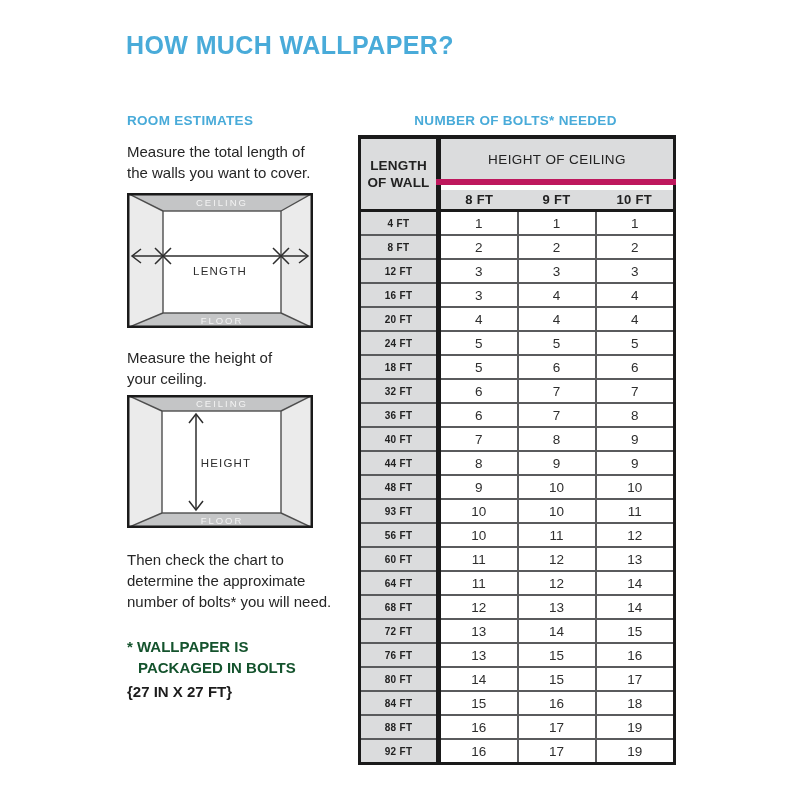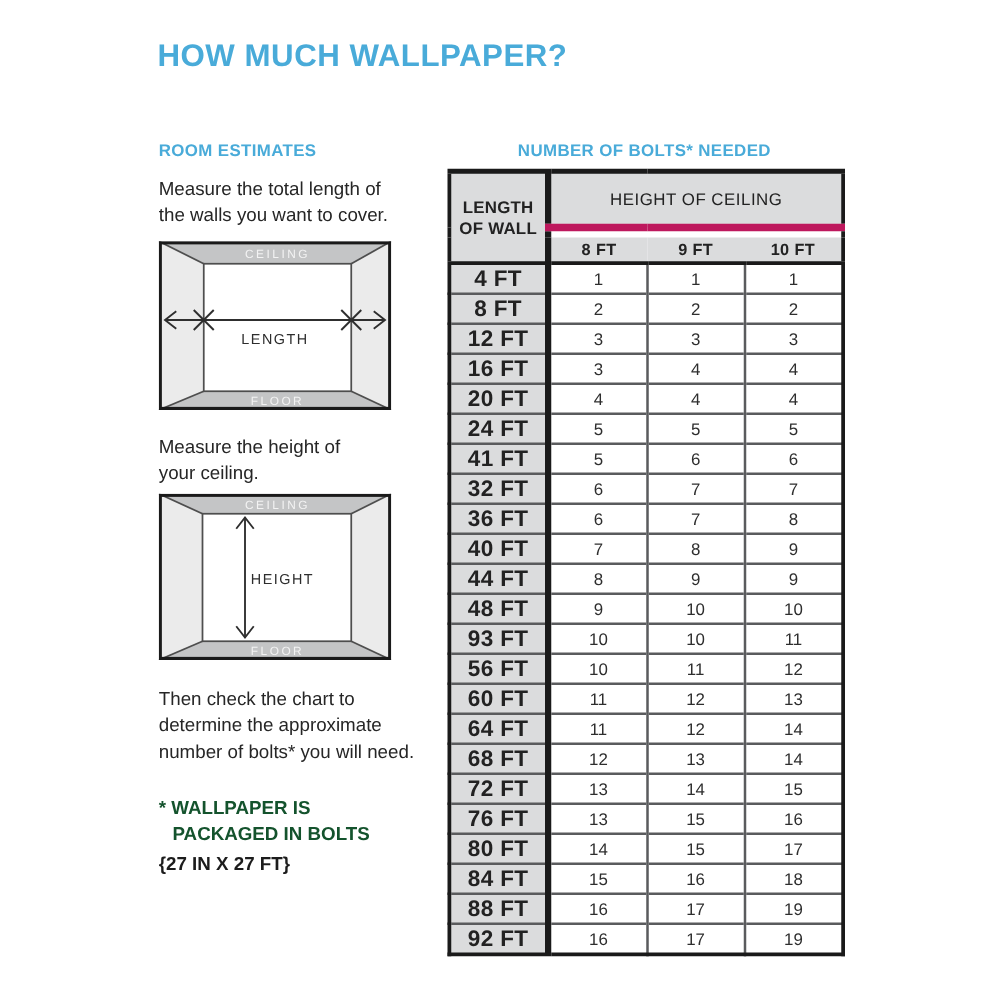--- a/index.html
+++ b/index.html
@@ -68,21 +68,21 @@
     text-align:center; vertical-align:middle; color:#222;
   }
   .spacer-row td { height:5px; background:#ffffff; }
   .col-header {
     background:#DBDCDD; border-bottom:3px solid #1a1a1a; height:19px;
     font-size:13px; font-weight:bold; letter-spacing:0.3px;
     text-align:center; vertical-align:middle; color:#222;
   }
   .bolts-table tbody th {
     background:#DBDCDD; border-right:5px solid #1a1a1a; border-top:2px solid #5a5b5d;
-    height:22px; font-size:18px; font-weight:bold; letter-spacing:0.3px;
+    height:22px; font-size:10px; font-weight:bold; letter-spacing:0.3px;
     text-align:center; vertical-align:middle; color:#222;margin-top:20px;
   }
   .bolts-table tbody td {
     background:#ffffff; border-top:2px solid #5a5b5d;
     font-size:13.5px; text-align:center; vertical-align:middle; color:#2e2e2e;
   }
   .bolts-table tbody td + td { border-left:2px solid #5a5b5d; }
 </style>
 </head>
 <body>
@@ -221,21 +221,21 @@
           <td>4</td>
           <td>4</td>
         </tr>
         <tr>
           <th>24 FT</th>
           <td>5</td>
           <td>5</td>
           <td>5</td>
         </tr>
         <tr>
-          <th>41 FT</th>
+          <th>18 FT</th>
           <td>5</td>
           <td>6</td>
           <td>6</td>
         </tr>
         <tr>
           <th>32 FT</th>
           <td>6</td>
           <td>7</td>
           <td>7</td>
         </tr>

